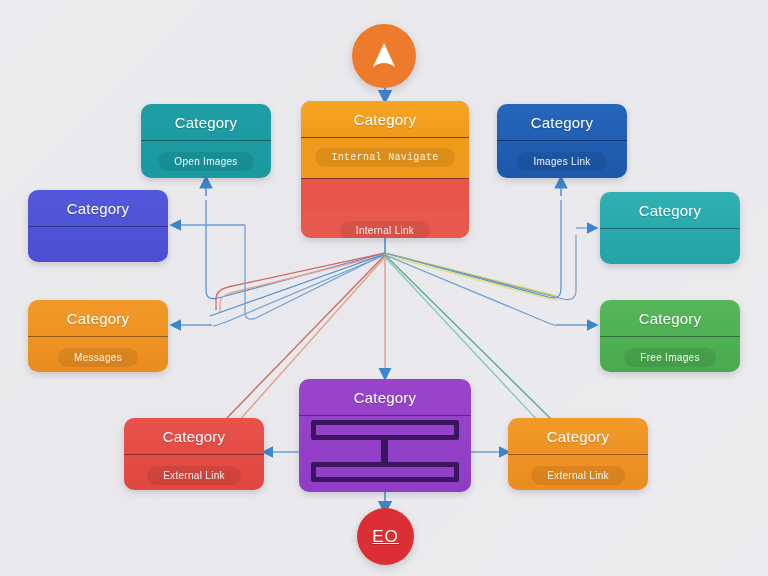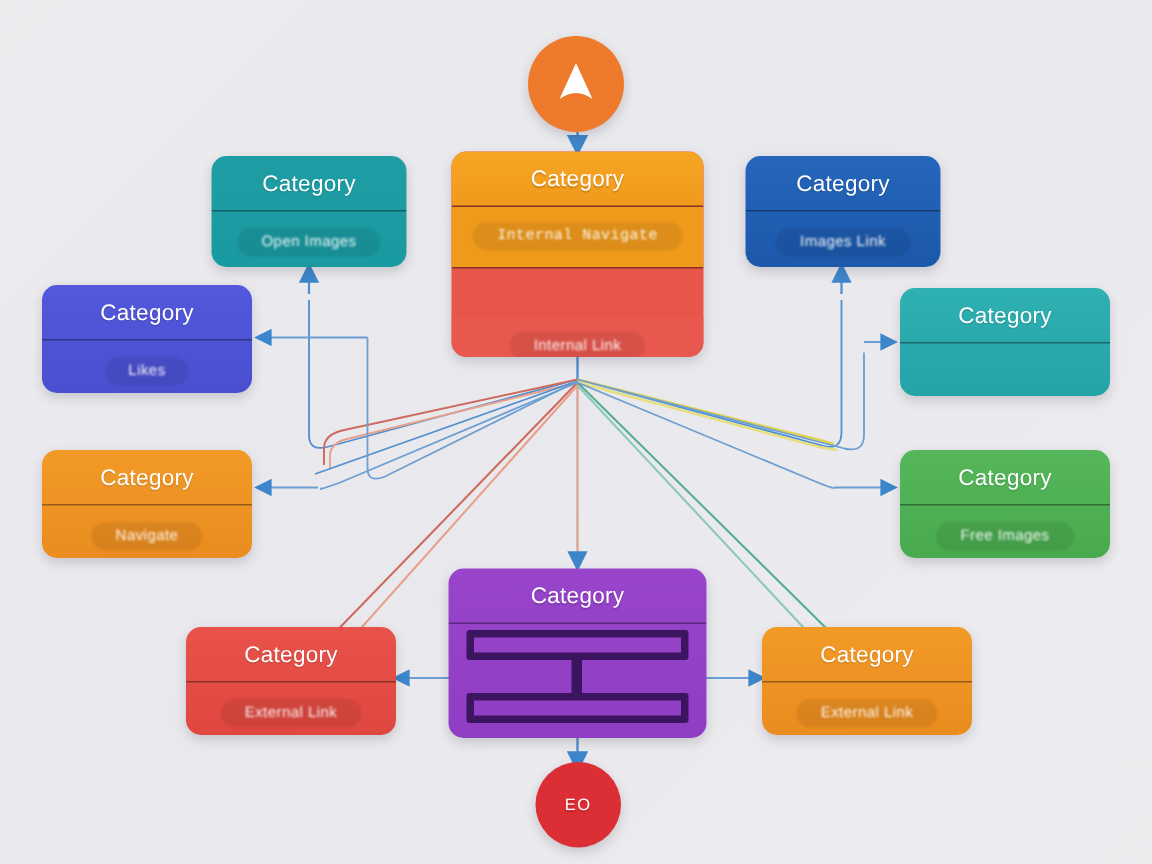--- a/index.html
+++ b/index.html
@@ -61,23 +61,24 @@
     position: absolute;
     border-radius: 50%;
     display: flex;
     align-items: center;
     justify-content: center;
     box-shadow: 0 3px 8px rgba(40,40,60,0.20);
     color: #fff;
   }
   .circle .glyph { line-height: 1; }
   .badge-text {
-    font-size: 11px;
+    font-size: 17px;
     letter-spacing: 1px;
     text-shadow: 0 1px 1px rgba(0,0,0,0.2);
+    text-decoration: underline;
   }
   
   #node-center-top .seg {
     display: flex;
     align-items: center;
     justify-content: center;
     padding: 10px 6px 11px 6px;
   }
   #node-center-top .seg-line { height: 1px; background: rgba(0,0,0,0.42); }
   
@@ -199,35 +200,32 @@
     <div class="head">Category</div>
     <div class="divider"></div>
     <div class="body">
       <span class="pill">Images Link</span>
     </div>
   </div>
 
   <div class="node" style="left:28px; top:190px; width:140px; height:72px; background:linear-gradient(180deg,#5358dc,#4a4fd0);">
     <div class="head">Category</div>
     <div class="divider"></div>
-    <div class="body">
-      <span class="pill">Likes</span>
-    </div>
   </div>
 
   <div class="node" style="left:600px; top:192px; width:140px; height:72px; background:linear-gradient(180deg,#2fb0b2,#24a3a8);">
     <div class="head">Category</div>
     <div class="divider"></div>
   </div>
 
   <div class="node" style="left:28px; top:300px; width:140px; height:72px; background:linear-gradient(180deg,#f29a28,#ea8c1f);">
     <div class="head">Category</div>
     <div class="divider"></div>
     <div class="body">
-      <span class="pill">Navigate</span>
+      <span class="pill">Messages</span>
     </div>
   </div>
 
   <div class="node" style="left:600px; top:300px; width:140px; height:72px; background:linear-gradient(180deg,#55b75a,#48a94e);">
     <div class="head">Category</div>
     <div class="divider"></div>
     <div class="body">
       <span class="pill">Free Images</span>
     </div>
   </div>

